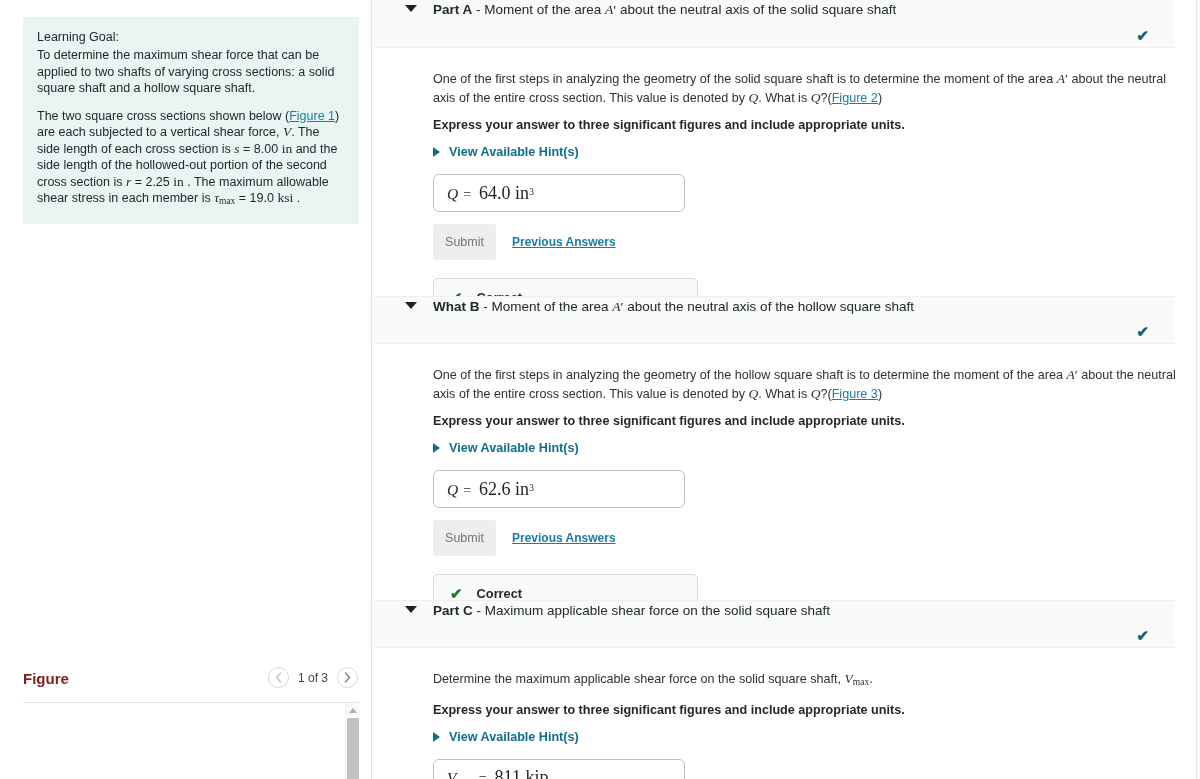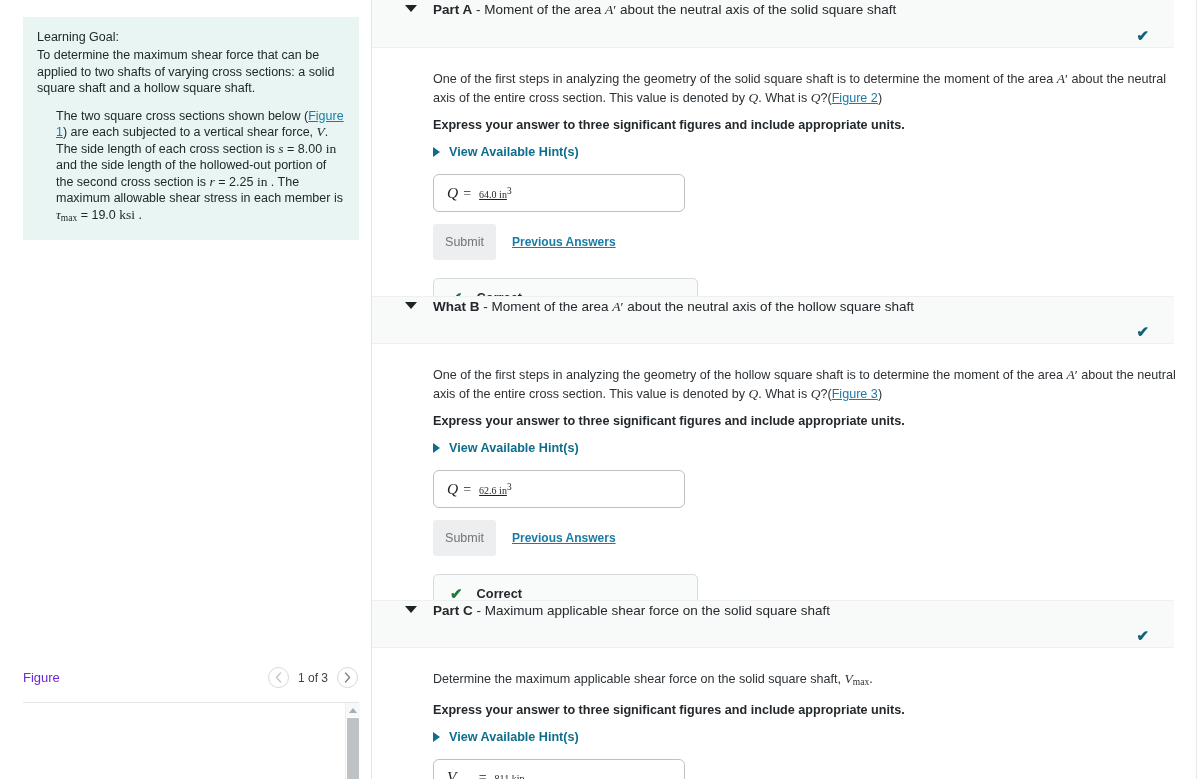--- a/index.html
+++ b/index.html
@@ -31,35 +31,35 @@
     padding: 12px 14px 14px 14px;
   }
   .goal-title {
     font-size: 12.5px; font-weight: normal; color: #23282c;
     line-height: 17px; margin: 0 0 1px 0;
   }
   .goal-para {
     font-size: 12.5px; color: #23282c; line-height: 16.5px;
     margin: 0;
   }
-  .goal-para + .goal-para { margin-top: 11px; margin-left: 19px; }
+  .goal-para + .goal-para { margin-top: 11px; }
   .lnk { color: #1a7ba5; text-decoration: underline; cursor: pointer; }
   .mvar { font-family: "Liberation Serif", serif; font-style: italic; font-size: 13.5px; }
   .mup  { font-family: "Liberation Serif", serif; font-style: normal; font-size: 13.5px; }
   .msub { font-family: "Liberation Serif", serif; font-style: normal; font-size: 9.5px;
           vertical-align: -0.22em; }
 
   
   .figure-bar {
     position: absolute; left: 23px; top: 665px;
     width: 336px; height: 36px;
   }
   .figure-title {
     position: absolute; left: 0; top: 5px;
-    font-size: 13px; font-weight: normal; color: #6d28d9;
+    font-size: 15px; font-weight: bold; color: #7f1d1d;
   }
   .fig-nav {
     position: absolute; right: 1px; top: 2px;
     display: flex; align-items: center; gap: 9px;
   }
   .nav-circle {
     width: 21px; height: 21px; border-radius: 50%;
     border: 1px solid #d4d8db; background: #fff;
     display: flex; align-items: center; justify-content: center;
     cursor: pointer;
@@ -165,21 +165,21 @@
     width: 252px; height: 38px;
     border: 1px solid #bcc1c5; border-radius: 6px;
     background: #fff;
     display: flex; align-items: center; padding-left: 13px;
     cursor: text;
   }
   .answer-inner { font-family: "Liberation Serif", serif; color: #1d2124; }
   .ans-sym { font-style: italic; font-size: 15.5px; }
   .ans-sub { font-style: normal; font-size: 10px; vertical-align: -0.24em; }
   .ans-eq  { font-style: normal; font-size: 14px; padding: 0 3px 0 5px; }
-  .ans-val { font-style: normal; font-size: 10px; padding-left: 5px; text-decoration: underline; }
+  .ans-val { font-style: normal; font-size: 18px; padding-left: 5px; }
   .ans-exp { font-style: normal; font-size: 9.5px; vertical-align: 0.45em; }
 
   .btn-row {
     margin-top: 12px; display: flex; align-items: center; gap: 16px;
   }
   .submit-btn {
     width: 63px; height: 36px; background: #eceeef; border: none;
     border-radius: 3px; color: #737373; font-size: 12.5px;
     font-family: "Liberation Sans", sans-serif;
     cursor: default; display: flex; align-items: center; justify-content: center;

